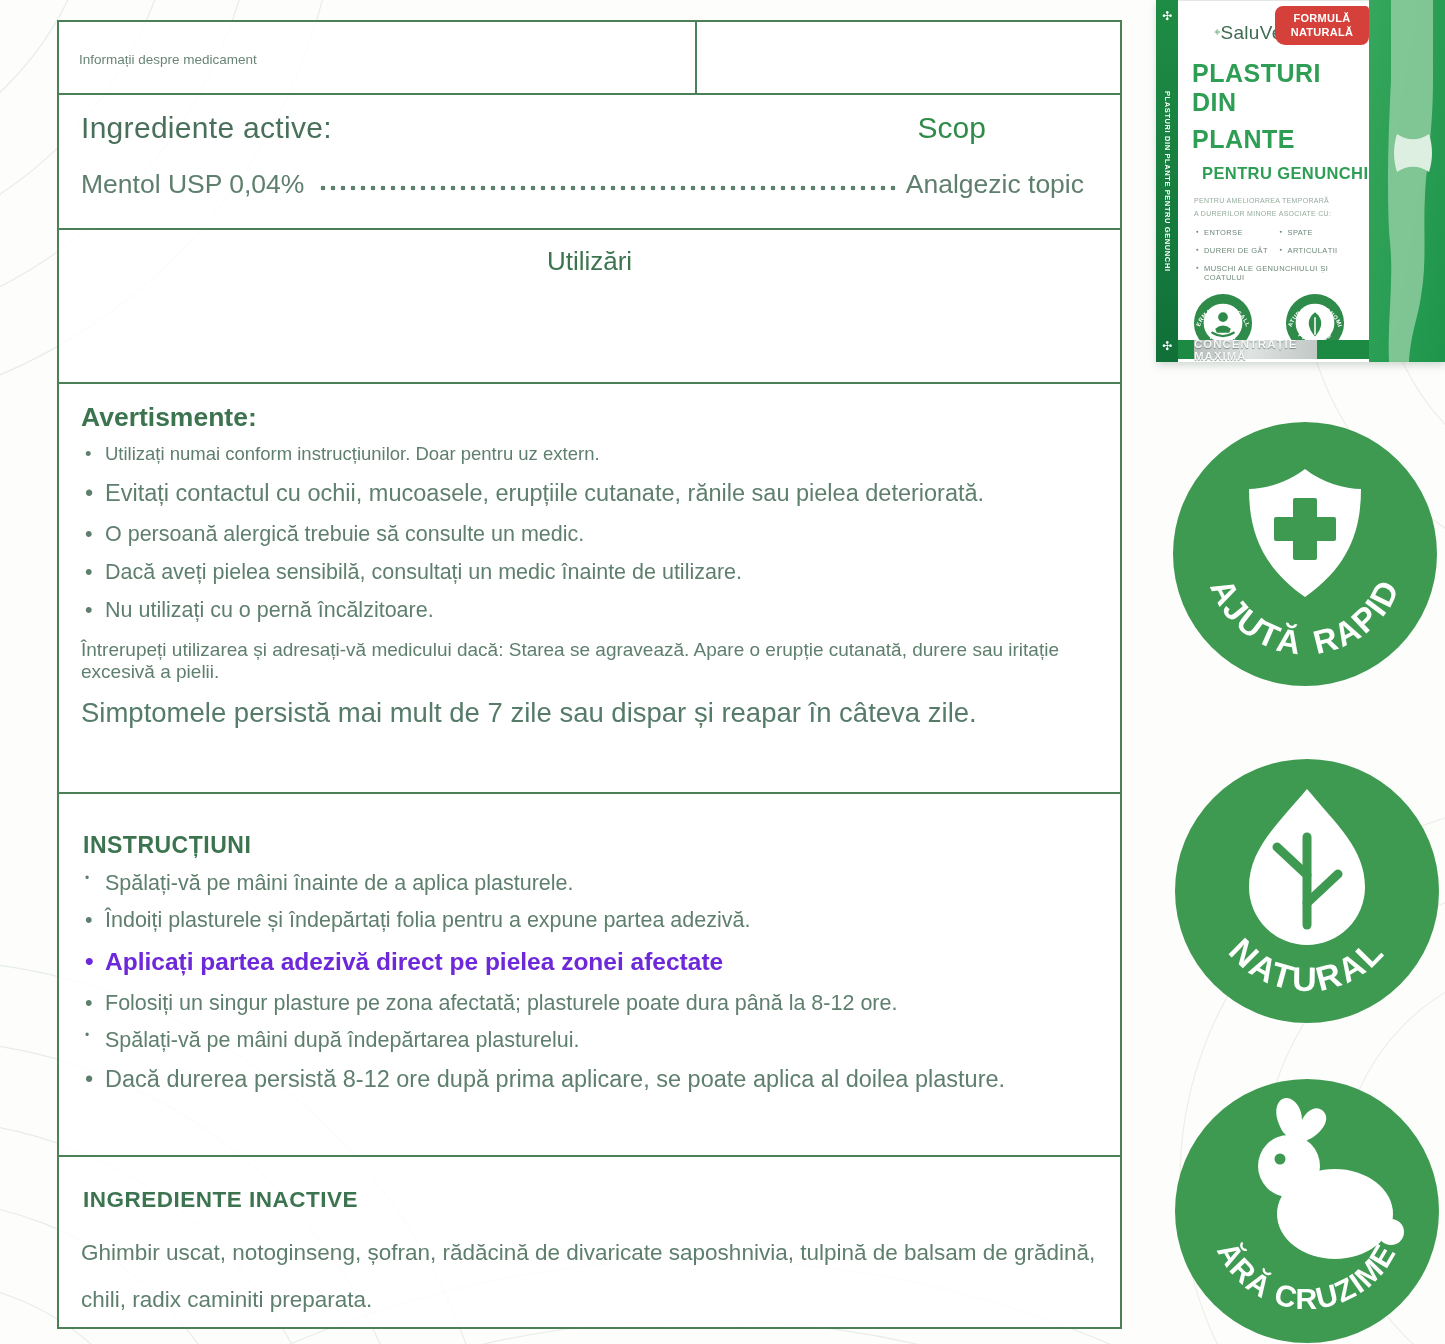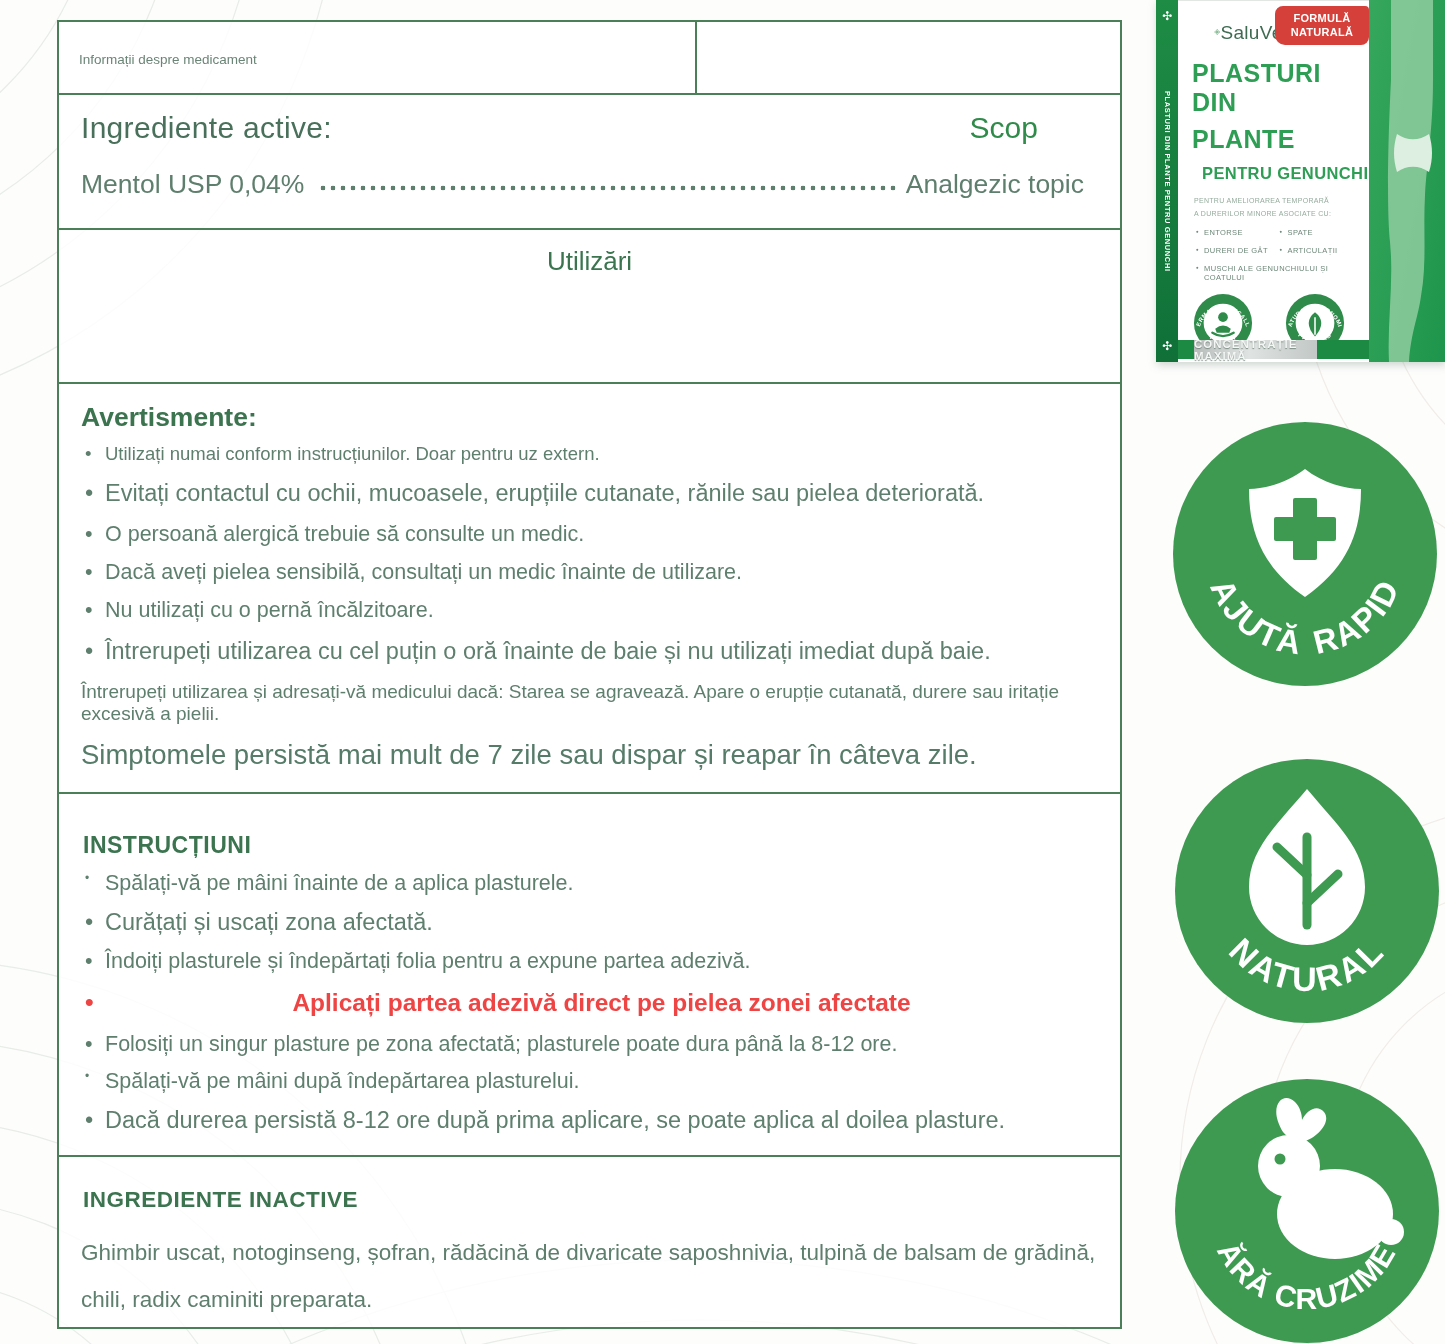--- a/index.html
+++ b/index.html
@@ -17,38 +17,38 @@
     background:rgba(255,255,255,.82);
   }
   .row{border-bottom:2px solid #4a7f58;box-sizing:border-box;padding:0 22px;}
   .row:last-child{border-bottom:none;flex:1;}
   .header-row{height:73px;position:relative;padding:0;}
   .header-row .vdiv{position:absolute;left:636px;top:0;bottom:0;width:2px;background:#4a7f58;}
   .header-row .hcell{position:absolute;left:20px;top:30px;font-size:13.5px;color:#6a8576;}
   .ingredients-row{height:135px;}
   .ing-head{display:flex;justify-content:space-between;align-items:baseline;margin-top:16px;}
   .ing-title{font-size:30px;font-weight:500;color:#48705a;letter-spacing:.3px;}
-  .scop-title{font-size:30px;font-weight:500;color:#2f8b4a;margin-right:60px;}
+  .scop-title{font-size:30px;font-weight:500;color:#2f8b4a;margin-right:112px;}
   .ing-line{display:flex;align-items:baseline;margin-top:24px;font-size:26.5px;color:#5f7f6e;}
   .leader{flex:1;height:12px;align-self:flex-end;margin:0 10px 6px 14px;
     background-image:radial-gradient(circle,#5f7f6e 2.2px,transparent 2.6px);
     background-size:10px 12px;background-repeat:repeat-x;background-position:left bottom;}
   .ing-purpose{margin-right:14px;}
   .uses-row{height:154px;text-align:center;}
   .uses-row h3{margin:16px 0 0 0;font-size:26px;font-weight:500;color:#3c7450;}
   .uses-row p{margin:14px 0 0 0;font-size:22.5px;line-height:2.05;color:#5f7f6e;}
   .warnings-row{height:410px;padding-top:14px;}
   .warnings-row h3{margin:4px 0 0 0;font-size:26.5px;font-weight:700;color:#3c7450;}
   ul.blist{list-style:none;margin:10px 0 0 0;padding:0;}
   ul.blist li{position:relative;padding-left:24px;}
   ul.blist li::before{content:"•";position:absolute;left:4px;top:0;}
   li.sm{font-size:18.5px;margin:10px 0;}
   li.md{font-size:21.5px;margin:13px 0;}
   li.lg{font-size:23.5px;margin:15px 0;}
-  li.xl{font-size:24.5px;margin:15px 0;font-weight:600;color:#ef4444;text-align:center;}
+  li.xl{font-size:24.5px;margin:15px 0;font-weight:600;color:#6d28d9;}
   li.tiny-dot::before{font-size:12px;top:5px;}
   .warn-note{font-size:19px;margin:16px 0 0 0;}
   .warn-final{font-size:27.5px;margin:14px 0 0 0;color:#567b69;}
   .directions-row{height:363px;padding-top:32px;}
   .directions-row h3{margin:6px 0 0 2px;font-size:23px;font-weight:600;letter-spacing:.5px;color:#3c7450;}
   .directions-row ul.blist{margin-top:12px;}
   .directions-row li.md{margin:12px 0;}
   .directions-row li.lg{margin:13px 0;}
   .inactive-row{padding-top:26px;}
   .inactive-row h3{margin:4px 0 0 2px;font-size:22.5px;font-weight:600;letter-spacing:.5px;color:#3c7450;}
@@ -141,31 +141,29 @@
   </div>
 
   <div class="row warnings-row">
     <h3>Avertismente:</h3>
     <ul class="blist">
       <li class="sm">Utilizați numai conform instrucțiunilor. Doar pentru uz extern.</li>
       <li class="lg">Evitați contactul cu ochii, mucoasele, erupțiile cutanate, rănile sau pielea deteriorată.</li>
       <li class="md">O persoană alergică trebuie să consulte un medic.</li>
       <li class="md">Dacă aveți pielea sensibilă, consultați un medic înainte de utilizare.</li>
       <li class="md">Nu utilizați cu o pernă încălzitoare.</li>
-      <li class="lg">Întrerupeți utilizarea cu cel puțin o oră înainte de baie și nu utilizați imediat după baie.</li>
     </ul>
     <p class="warn-note">Întrerupeți utilizarea și adresați-vă medicului dacă: Starea se agravează. Apare o erupție cutanată, durere sau iritație excesivă a pielii.</p>
     <p class="warn-final">Simptomele persistă mai mult de 7 zile sau dispar și reapar în câteva zile.</p>
   </div>
 
   <div class="row directions-row">
     <h3>INSTRUCȚIUNI</h3>
     <ul class="blist">
       <li class="md tiny-dot">Spălați-vă pe mâini înainte de a aplica plasturele.</li>
-      <li class="lg">Curățați și uscați zona afectată.</li>
       <li class="md">Îndoiți plasturele și îndepărtați folia pentru a expune partea adezivă.</li>
       <li class="xl">Aplicați partea adezivă direct pe pielea zonei afectate</li>
       <li class="md">Folosiți un singur plasture pe zona afectată; plasturele poate dura până la 8-12 ore.</li>
       <li class="md tiny-dot">Spălați-vă pe mâini după îndepărtarea plasturelui.</li>
       <li class="lg">Dacă durerea persistă 8-12 ore după prima aplicare, se poate aplica al doilea plasture.</li>
     </ul>
   </div>
 
   <div class="row inactive-row">
     <h3>INGREDIENTE INACTIVE</h3>

